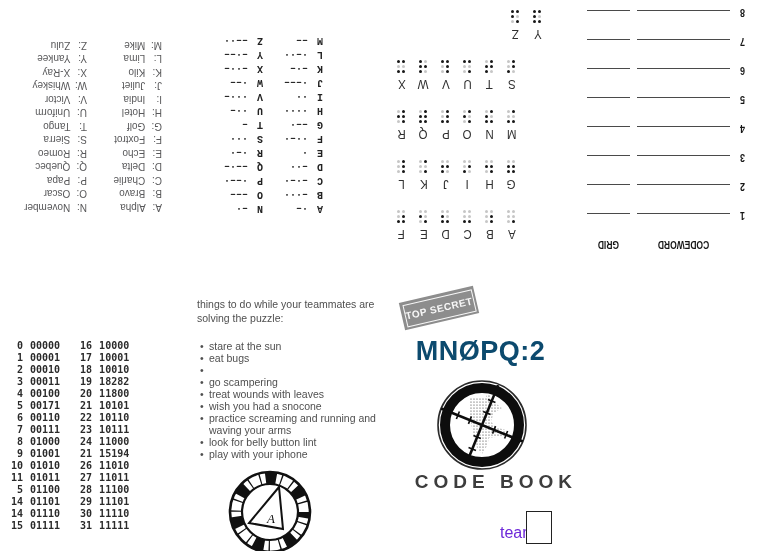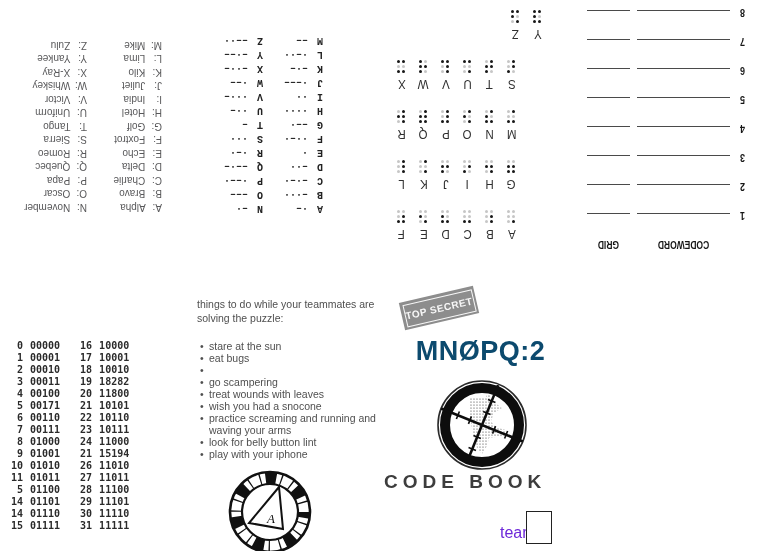--- a/index.html
+++ b/index.html
@@ -64,21 +64,21 @@
 
   
   .p-cover{width:193px;}
   .stamp{position:absolute;left:17px;top:9px;width:76px;height:28px;background:#8d8d8d;
          transform:rotate(-13deg);display:flex;align-items:center;justify-content:center;}
   .stamp::before{content:"";position:absolute;inset:2.5px;border:1.5px solid #f7f7f7;}
   .stamp-text{position:relative;font-size:10px;font-weight:700;letter-spacing:.5px;color:#f7f7f7;}
   .cover-title{position:absolute;top:51px;left:0;width:100%;text-align:center;
                font-weight:700;font-size:27px;letter-spacing:.5px;color:#0c4a6e;}
   .scope{position:absolute;left:50px;top:92px;}
-  .cover-book{position:absolute;top:186px;left:0;width:100%;text-align:left;
+  .cover-book{position:absolute;top:186px;left:0;width:100%;text-align:right;
               font-weight:700;font-size:19px;letter-spacing:5px;color:#3d3d3d;}
   .team-label{position:absolute;left:116px;top:239px;font-size:16px;color:#6d28d9;}
   .team-box{position:absolute;left:142px;top:226px;width:26px;height:33px;border:1.5px solid #222;box-sizing:border-box;background:#fff;}
 </style>
 </head>
 <body>
 
 <div class="sheet">
 
   <div class="strip strip-top">

